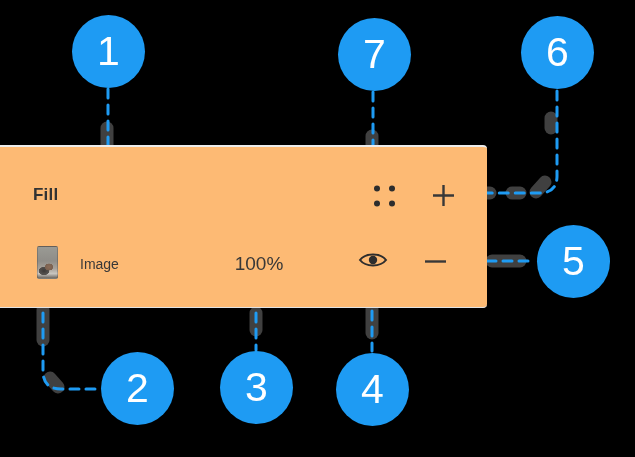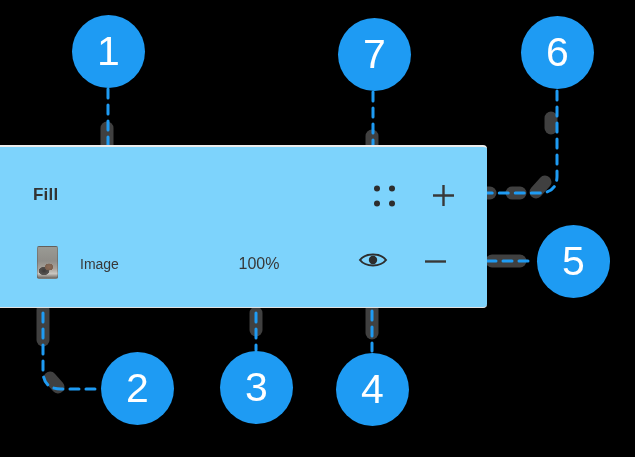--- a/index.html
+++ b/index.html
@@ -10,21 +10,21 @@
     background:#000;
     overflow:hidden;
     font-family:"Liberation Sans","DejaVu Sans",sans-serif;
   }
 
   
   .panel{
     position:absolute;
     left:0;top:145px;
     width:487px;height:163px;
-    background:#7dd3fc;
+    background:#fdba74;
     border-top:2px solid #ececec;
     border-bottom:1px solid #e2e2e2;
     border-radius:0 4px 4px 0;
   }
   .panel-header{
     position:absolute;
     left:0;top:26px;right:0;height:44px;
     display:flex;align-items:center;
   }
   .panel-title{
@@ -57,21 +57,21 @@
     cursor:pointer;
   }
   .fill-type{
     position:absolute;left:80px;top:0;height:44px;
     display:flex;align-items:center;
     font-size:14px;color:#383838;cursor:default;
   }
   .fill-opacity{
     position:absolute;left:229px;top:0;width:60px;height:44px;
     display:flex;align-items:center;justify-content:center;
-    font-size:16px;color:#383838;
+    font-size:19px;color:#383838;
   }
   .row-eye{position:absolute;left:354px;top:4px;}
   .row-minus{position:absolute;left:420px;top:4px;}
 
   
   .callout{
     position:absolute;
     width:73px;height:73px;border-radius:50%;
     background:#1e9bf3;
     color:#fff;

